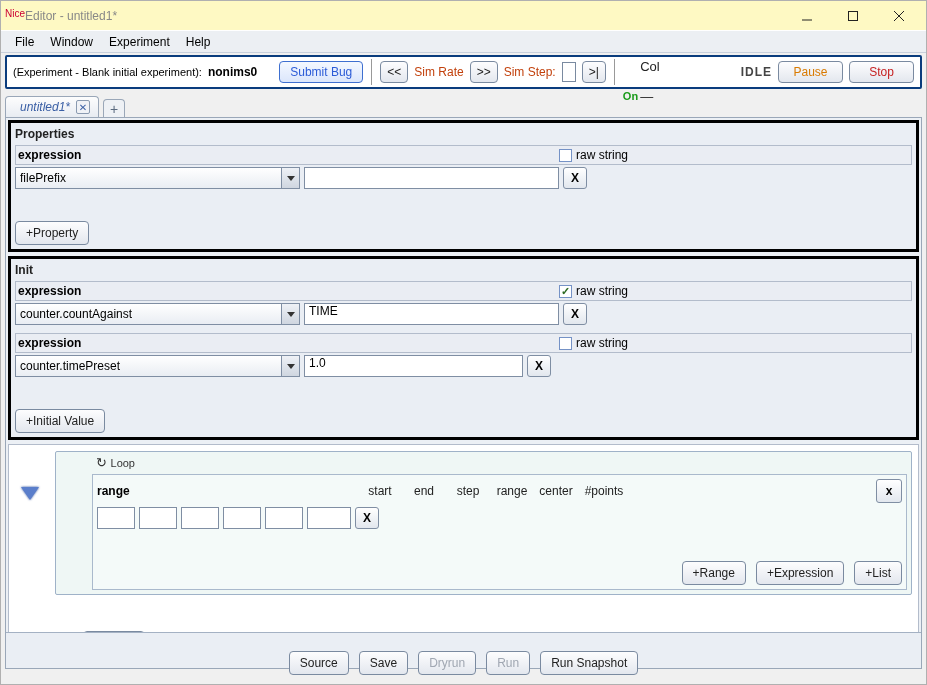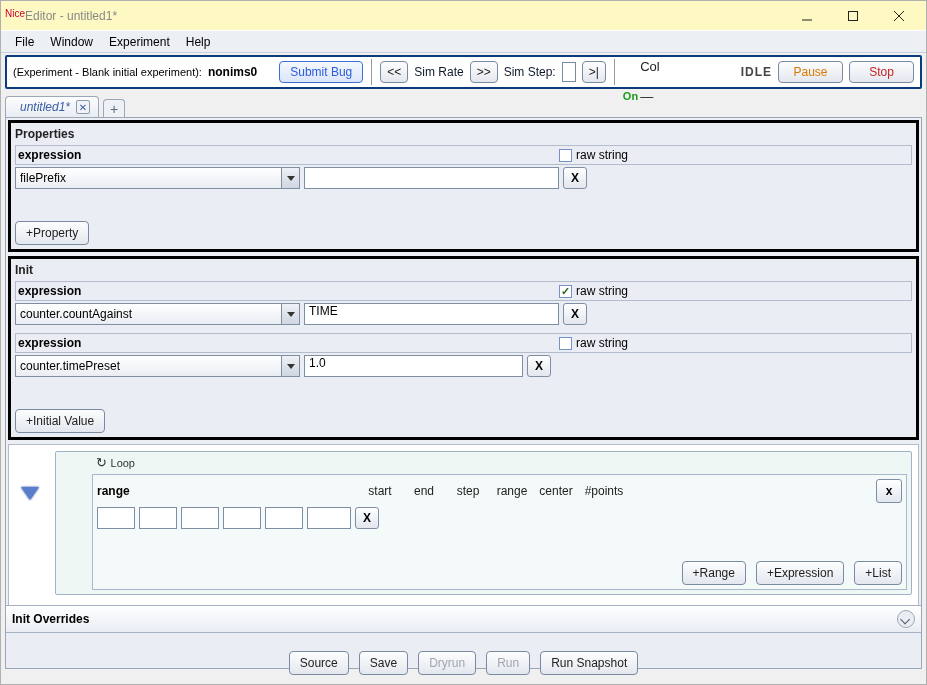--- a/index.html
+++ b/index.html
@@ -20,21 +20,21 @@
   
   
   .toolbar { height: 34px; background:#fff; border:2px solid #0a3c7d; border-radius:2px; margin:2px 4px 0 4px; display:flex; align-items:center; padding:2px 6px; gap:6px;}
   .toolbar .experiment-label { color:#000; line-height:11px; font-size:11px; min-width:170px;}
   .toolbar .username { font-weight:bold; color:#000;}
   .tbtn { background:linear-gradient(#fdfdfe,#e3e7ee); border:1px solid #7a8aa0; border-radius:4px; padding:3px 10px; color:#222; height:22px; display:flex;align-items:center;justify-content:center;}
   .tbtn.blue { color:#2b5bd7; border-color:#3e6fd0; background:linear-gradient(#f4f8ff,#dbe6fb);}
   .tbtn.orange { color:#d97a00; width:65px;}
   .tbtn.red { color:#c62222; width:65px;}
   .tbtn.small { padding:3px 6px;}
-  .tlabel { color:#0f172a;}
+  .tlabel { color:#c2410c;}
   .simstep-input { width:14px; height:20px; border:1px solid #7a8aa0; background:#fff;}
   .on { color:#1a9b1a; font-weight:bold; font-size:11px;}
   .col-label { color:#222; font-size:13px; line-height:10px;margin-top:20px;}
   .idle { color:#444; font-weight:bold; letter-spacing:1px;}
   .toolbar .sep { width:1px; height:26px; background:#999; margin:0 2px;}
 
   
   .tabstrip { display:flex; align-items:flex-end; height:24px; margin:4px 4px 0 4px; }
   .tab { background:linear-gradient(#fdfdfd,#e8ecf2); border:1px solid #9aa7b8; border-bottom:none; border-top-left-radius:4px; border-top-right-radius:4px; padding:3px 8px 3px 14px; display:flex; align-items:center; gap:6px; font-style:italic; color:#3a5fa5; position:relative;}
   .tabclose { width:14px; height:14px; border:1px solid #8a9ab0; border-radius:2px; display:flex; align-items:center; justify-content:center; font-style:normal; font-size:10px; background:#f0f2f6;}
@@ -254,24 +254,20 @@
     </div>
     <div class="inner-loops">
       <button class="grpbtn" style="width:62px">+Loop</button>
     </div>
     <div style="margin-left:40px">
       <button class="grpbtn" style="width:62px">+Loop</button>
     </div>
   </div>
  </div>
 
-  <div class="init-over">
-    <span class="t">Init Overrides</span>
-    <span class="chev"></span>
-  </div>
 
   <div class="bottombar">
     <button class="grpbtn">Source</button>
     <button class="grpbtn">Save</button>
     <button class="grpbtn disabled">Dryrun</button>
     <button class="grpbtn disabled">Run</button>
     <button class="grpbtn">Run Snapshot</button>
   </div>
 </div>
 

